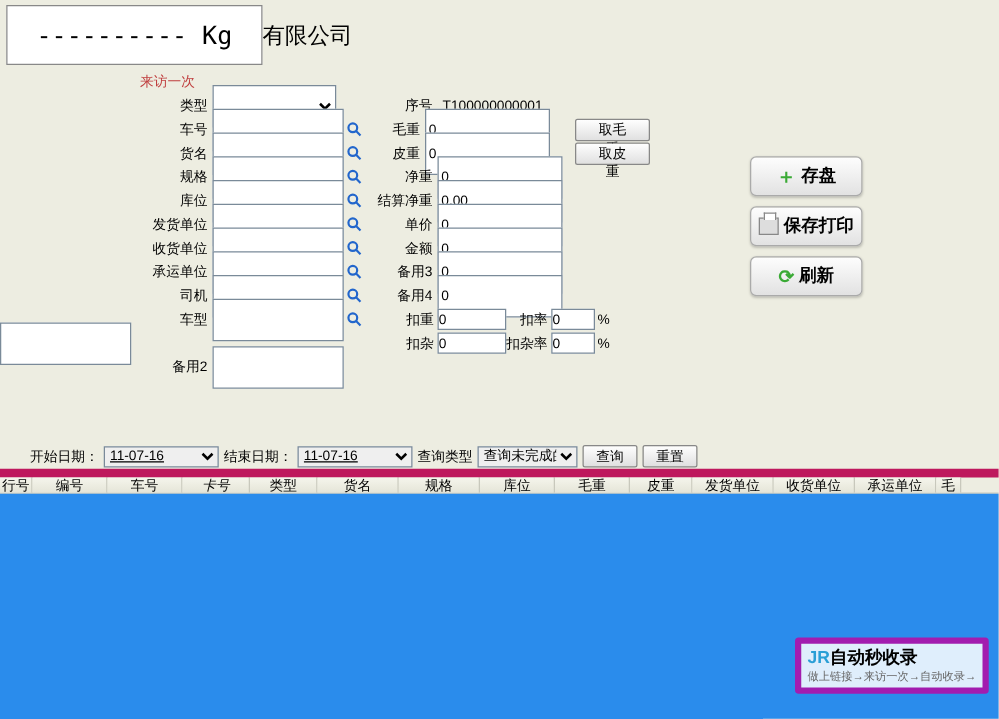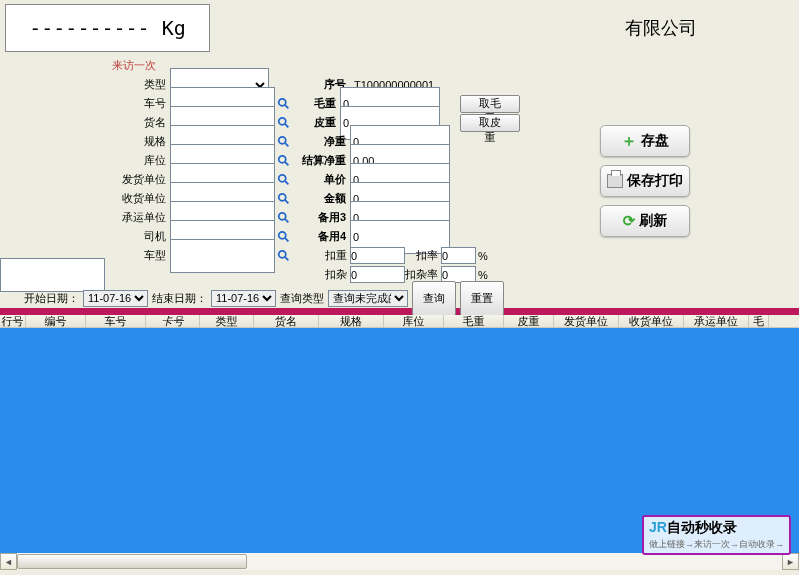--- a/index.html
+++ b/index.html
@@ -1,57 +1,57 @@
 <!DOCTYPE html>
 <html><head>
 <meta charset="utf-8">
 <style>
 * { box-sizing: border-box; margin: 0; padding: 0; }
 body { font-family: "SimSun", "宋体", sans-serif; font-size: 12px; background: #edede1; width: 799px; height: 575px; overflow: hidden; position: relative; }
 .header { height: 56px; display: flex; align-items: center; background: #edede1; }
 .weight-box { margin-left: 5px; width: 205px; height: 48px; border: 1px solid #888; background: #fff; display: flex; align-items: center; justify-content: center; font-size: 20px; font-family: monospace; }
-.company { flex: 1; text-align: right; font-size: 18px; padding-right: 102px; }
+.company { flex: 1; text-align: left; font-size: 18px; padding-right: 102px; }
 .section-title { color: #c04040; font-size: 11px; margin: 2px 0 2px 112px; }
 .form-area { display: flex; padding: 0 0 4px 0; }
 .left-col { width: 300px; }
 .mid-col { width: 220px; }
 .right-col { width: 250px; display: flex; flex-direction: column; align-items: center; padding-top: 50px; gap: 8px; }
 .row { display: flex; align-items: center; height: 19px; margin: 0; }
 .lbl { width: 170px; text-align: right; padding-right: 4px; font-size: 11px; }
-.mid-col .lbl { width: 50px; font-weight: bold; }
+.mid-col .lbl { width: 50px; }
 .inp { height: 17px; border: 1px solid #7a8a99; background: #fff; font-size: 11px; padding: 16px 2px; }
 .left-col .inp { width: 105px; }
 .left-col select.inp { width: 99px; }
 .mid-col .inp { width: 100px; }
 .search-icon { width: 16px; height: 16px; display: inline-flex; align-items: center; justify-content: center; cursor: pointer; margin-left: 1px; }
 .search-icon svg { width: 14px; height: 14px; }
 .mini-btn { height: 18px; font-size: 11px; border: 1px solid #888; background: linear-gradient(#fefefe,#e0e0e0); padding: 0 16px; cursor: pointer; margin-left: 20px; border-radius: 2px; }
 .seq-val { font-size: 11px; padding-left: 4px; }
 .dual-row { display: flex; align-items: center; height: 19px; }
 .dual-row .lbl2 { width: 36px; text-align: right; padding-right: 3px; font-size: 11px; }
 .dual-row .inp2 { width: 55px; height: 17px; border: 1px solid #7a8a99; background: #fff; font-size: 11px; }
 .dual-row .pct { font-size: 11px; padding-left: 2px; }
 .big-btn { width: 90px; height: 32px; border: 1px solid #aaa; border-radius: 5px; background: linear-gradient(#fdfdfd,#e2e2e2); font-size: 14px; display: flex; align-items: center; justify-content: center; gap: 4px; cursor: pointer; box-shadow: 0 1px 2px rgba(0,0,0,.2); font-weight: bold; }
 .icon-plus { color: #3aaa35; font-size: 16px; font-weight: bold; }
 .icon-print { width: 16px; height: 14px; background: #ddd; border: 1px solid #888; position: relative; }
 .icon-print::before { content: ""; position: absolute; top: -5px; left: 3px; width: 8px; height: 5px; background: #fff; border: 1px solid #888; border-bottom: none; }
 .icon-refresh { color: #3aaa35; font-size: 15px; font-weight: bold; }
-.query-bar { height: 20px; display: flex; align-items: center; gap: 4px; padding-left: 24px; font-size: 11px; background: #edede1; }
+.query-bar { height: 20px; display: flex; align-items: center; gap: 4px; padding-left: 24px; font-size: 11px; background: #edede1; margin-top: 48px; }
 .query-bar select, .query-bar input { height: 17px; border: 1px solid #7a8a99; font-size: 11px; }
-.date-sel { width: 65px; }
+.date-sel { width: 92px; text-decoration: underline; }
 .query-type { width: 80px; }
-.sm-btn { height: 35px; font-size: 11px; border: 1px solid #888; background: linear-gradient(#fefefe,#e0e0e0); padding: 0 10px; cursor: pointer; border-radius: 2px; }
+.sm-btn { height: 18px; font-size: 11px; border: 1px solid #888; background: linear-gradient(#fefefe,#e0e0e0); padding: 0 10px; cursor: pointer; border-radius: 2px; }
 .grid-header { height: 20px; display: flex; background: #edede1; border-top: 7px solid #be185d; border-bottom: 1px solid #c8c8bc; }
 .grid-header .th { border-right: 1px solid #c8c8bc; font-size: 11px; display: flex; align-items: center; justify-content: center; background: linear-gradient(#f5f5ec,#e5e5d8); }
 .grid-body { height: 225px; background: #2a8cec; }
 .hscroll { height: 17px; background: #ece9d8; display: flex; align-items: center; position: relative; }
 .hs-btn { width: 17px; height: 17px; border: 1px solid #aca899; background: linear-gradient(#fefefe,#ece9d8); display: flex; align-items: center; justify-content: center; font-size: 9px; cursor: pointer; color: #555; }
 .hs-track { flex: 1; height: 17px; background: #f4f3ee; position: relative; }
 .hs-thumb { position: absolute; left: 0; width: 230px; height: 15px; top: 1px; background: linear-gradient(#fefefe,#d8d4c8); border: 1px solid #aca899; border-radius: 2px; }
-.watermark { position: absolute; right: 8px; bottom: 20px; font-size: 11px; background: rgba(255,255,255,.85); border: 2px solid #a21caf; padding: 2px 5px; border-radius: 3px; }
+.watermark { position: absolute; right: 8px; bottom: 20px; font-size: 11px; background: rgba(255,255,255,.85); border: 5px solid #a21caf; padding: 2px 5px; border-radius: 3px; }
 .watermark .wm-logo { color: #2a9fd6; font-weight: bold; font-size: 14px; }
 .watermark .wm-title { font-weight: bold; font-size: 14px; }
 .watermark .wm-sub { font-size: 9px; color: #666; }
 </style>
 </head>
 <body>
 
 <div class="header">
   <div class="weight-box">---------- Kg</div>
   <div class="company">有限公司</div>
@@ -149,20 +149,24 @@
         <span class="lbl">车型</span>
         <input class="inp" value="" style="">
         <span class="search-icon">
           <svg viewBox="0 0 16 16">
             <circle cx="6" cy="6" r="4" fill="none" stroke="#2266cc" stroke-width="2"></circle>
             <line x1="9" y1="9" x2="13" y2="13" stroke="#2266cc" stroke-width="2"></line>
           </svg>
         </span>
       </div>
     <div class="row">
+        <input class="inp" value="" style="">
+      </div>
+    <div class="row">
+        <span class="lbl">备用2</span>
         <input class="inp" value="" style="">
       </div>
   </div>
 
   <div class="mid-col">
     <div class="row">
         <span class="lbl">序号</span>
         <span class="seq-val">T100000000001</span>
       </div>
     <div class="row">

